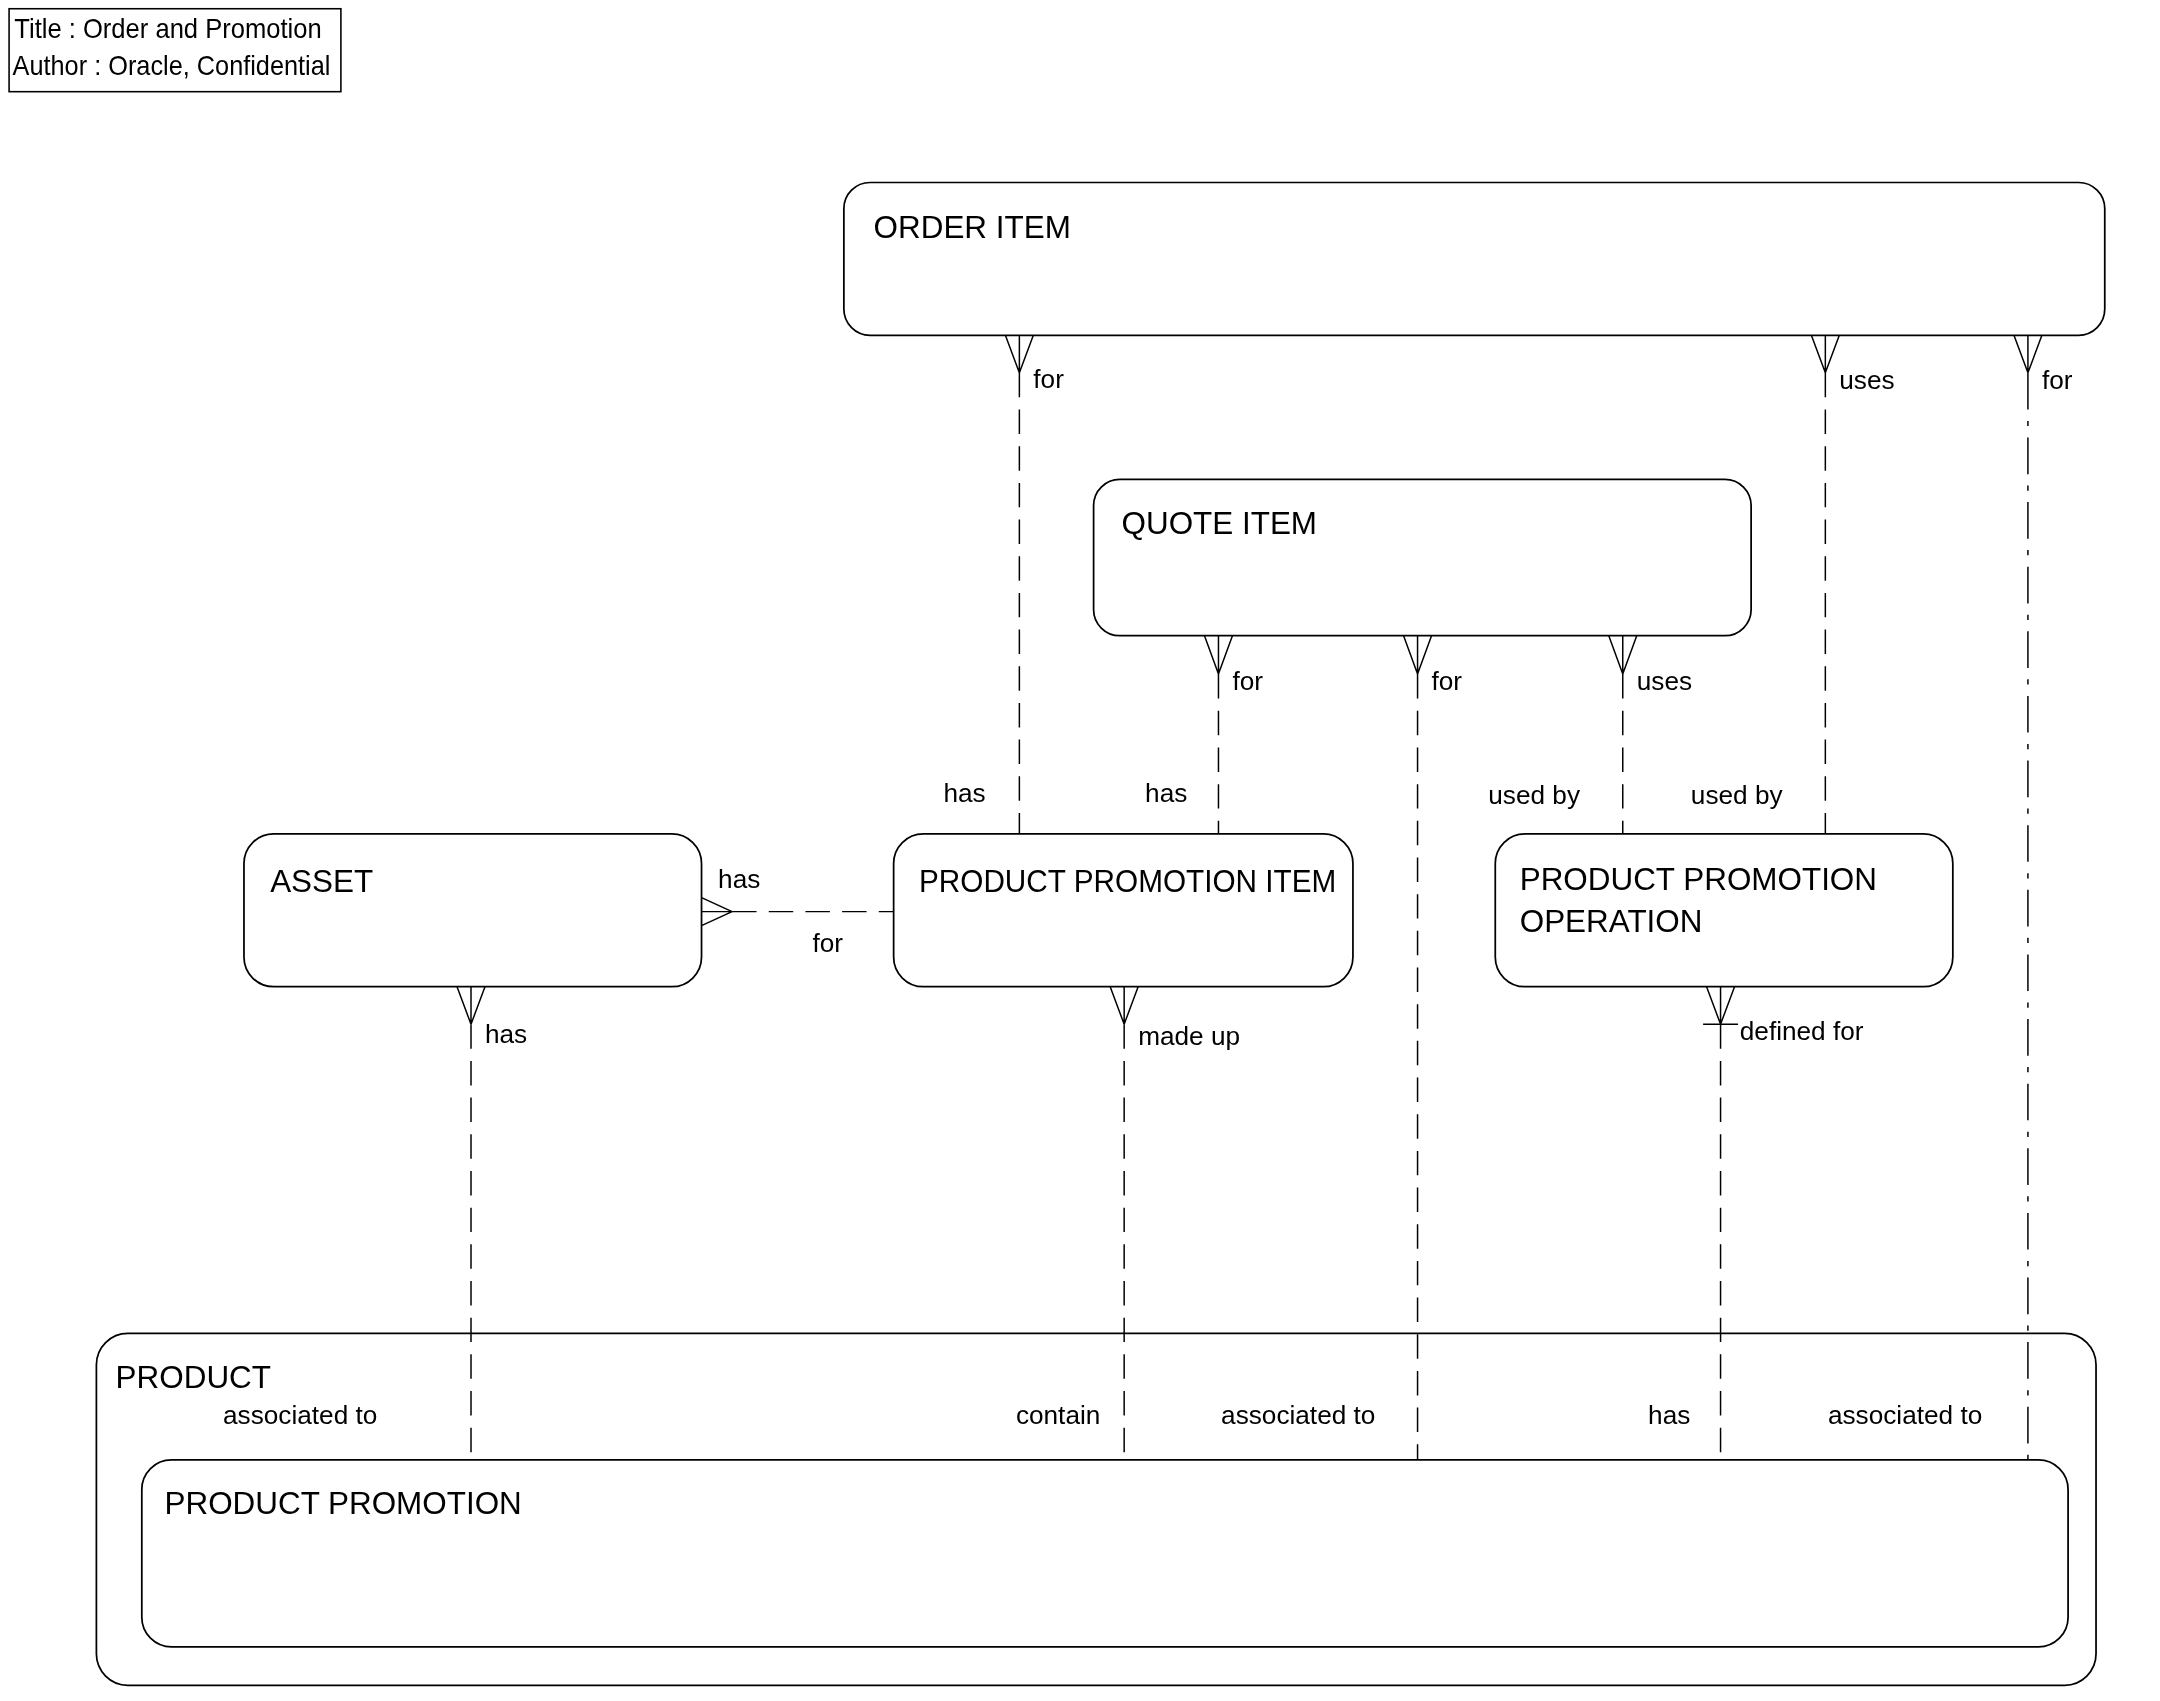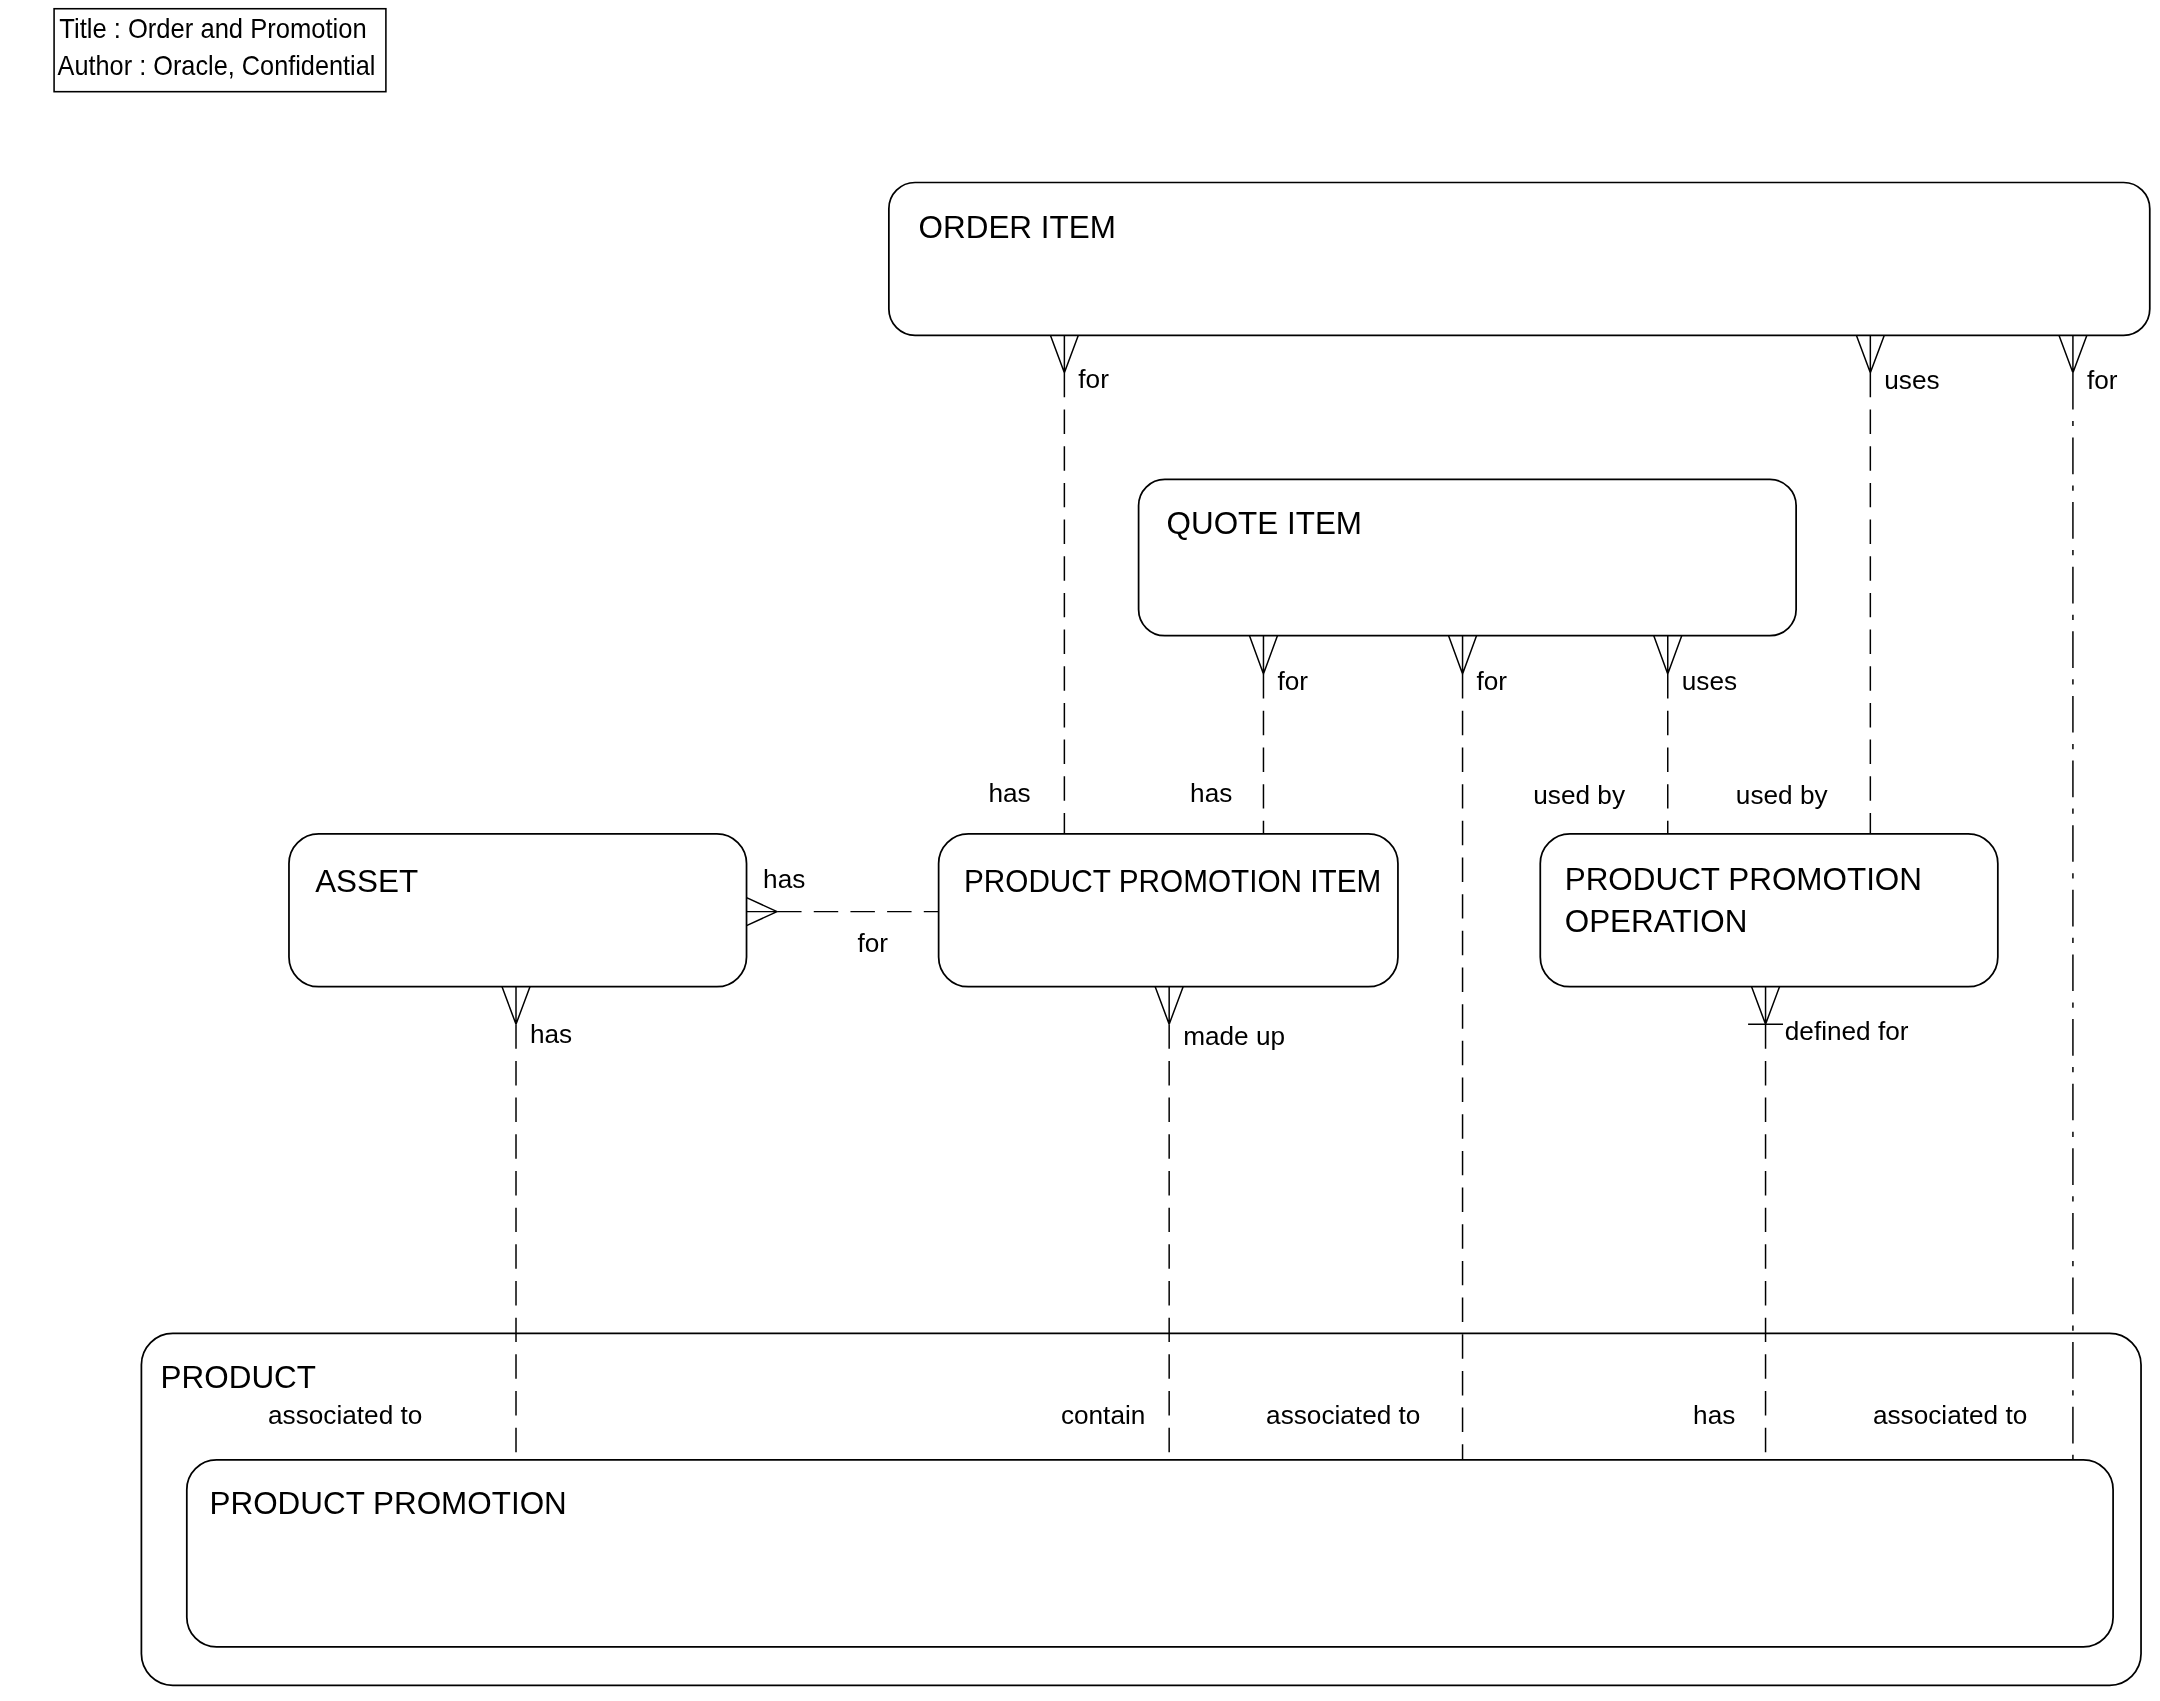--- a/index.html
+++ b/index.html
@@ -5,21 +5,20 @@
   html, body {
     margin: 0;
     padding: 0;
     background: #ffffff;
   }
   .stage {
     position: relative;
     width: 1746px;
     height: 1701px;
     background: #ffffff;
-    padding-left: 45px;
   }
   svg { display: block; }
   .entity-rect {
     fill: #ffffff;
     stroke: #000000;
     stroke-width: 2;
   }
   .title-rect {
     fill: #ffffff;
     stroke: #000000;

